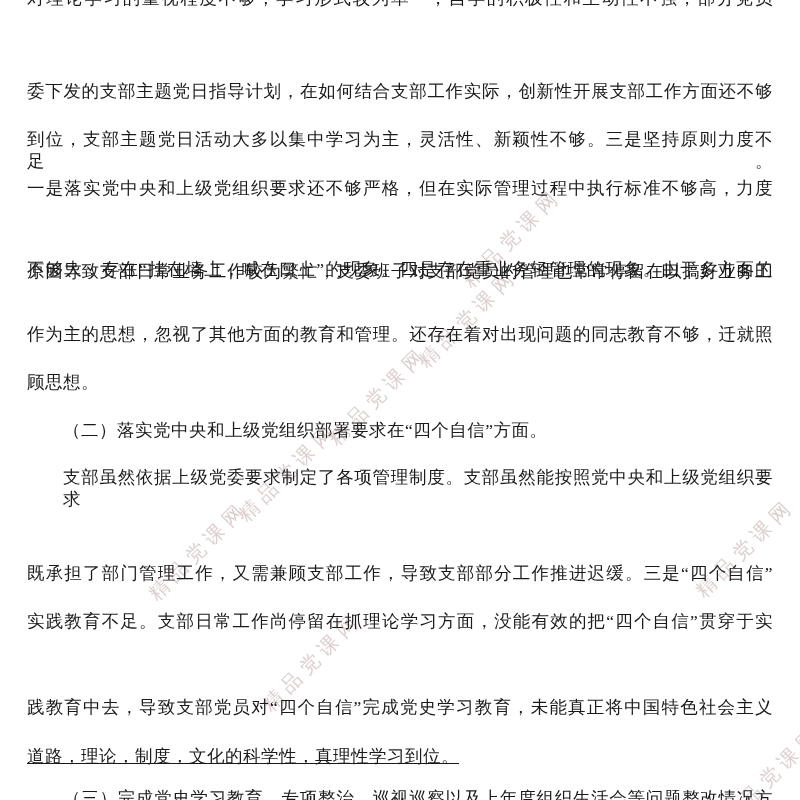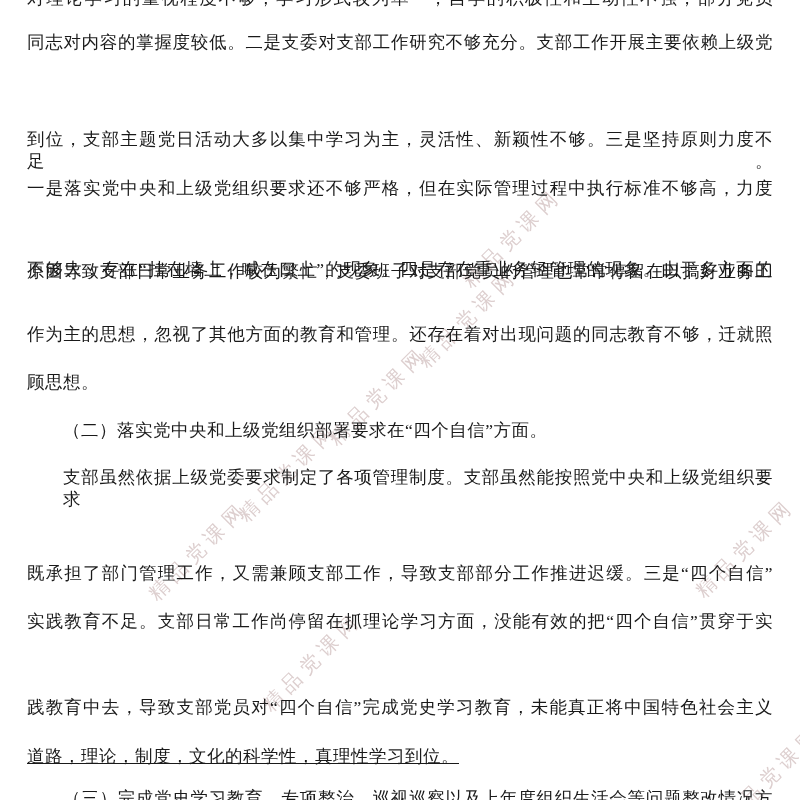--- a/index.html
+++ b/index.html
@@ -75,21 +75,21 @@
     <span class="wm" style="left:378px; top:396px;">精品党课网</span>
     <span class="wm" style="left:468px; top:318px;">精品党课网</span>
     <span class="wm" style="left:512px; top:238px;">精品党课网</span>
     <span class="wm" style="left:745px; top:548px;">精品党课网</span>
     <span class="wm" style="left:312px; top:662px;">精品党课网</span>
     <span class="wm" style="left:772px; top:775px;">精品党课网</span>
   </div>
 
   <div id="text-layer">
     <div class="line jl" style="top:-13px;">对理论学习的重视程度不够，学习形式较为单一，自学的积极性和主动性不强，部分党员</div>
-    <div class="line jl" style="top:31px;">同志对内容的掌握度较低。二是支委对支部工作研究不够充分。支部工作开展主要依赖上级党</div>
+    <div class="line jl" style="top:80px;">委下发的支部主题党日指导计划，在如何结合支部工作实际，创新性开展支部工作方面还不够</div>
     <div class="line jl" style="top:128px;">到位，支部主题党日活动大多以集中学习为主，灵活性、新颖性不够。三是坚持原则力度不足。</div>
     <div class="line jl" style="top:177px;">一是落实党中央和上级党组织要求还不够严格，但在实际管理过程中执行标准不够高，力度</div>
     <div class="line jl" style="top:226px;margin-top:32px;">不够大，存在“挂在墙上，喊在口上”的现象。四是存在重业务轻管理的现象。由于多方面的</div>
     <div class="line jl" style="top:260px;">原因导致支部日常业务工作较为繁忙，支委班子对支部党员的管理也常常停留在以搞好业务工</div>
     <div class="line jl" style="top:323px;">作为主的思想，忽视了其他方面的教育和管理。还存在着对出现问题的同志教育不够，迁就照</div>
     <div class="line" style="top:371px;">顾思想。</div>
     <div class="line indent" style="top:419px;">（二）落实党中央和上级党组织部署要求在“四个自信”方面。</div>
     <div class="line jl indent" style="top:466px;">支部虽然依据上级党委要求制定了各项管理制度。支部虽然能按照党中央和上级党组织要求</div>
     <div class="line jl" style="top:610px;">实践教育不足。支部日常工作尚停留在抓理论学习方面，没能有效的把“四个自信”贯穿于实</div>
     <div class="line jl" style="top:562px;">既承担了部门管理工作，又需兼顾支部工作，导致支部部分工作推进迟缓。三是“四个自信”</div>

